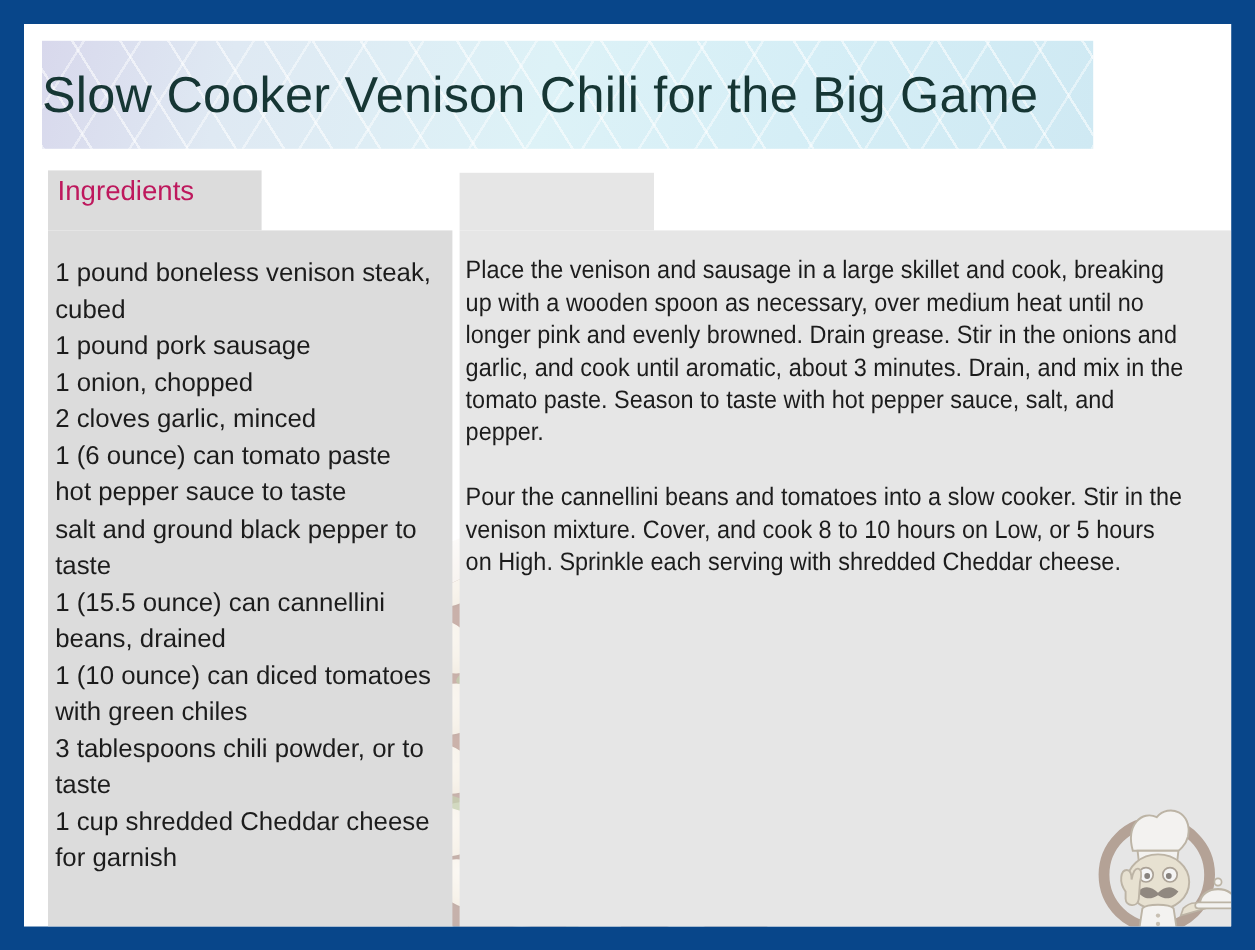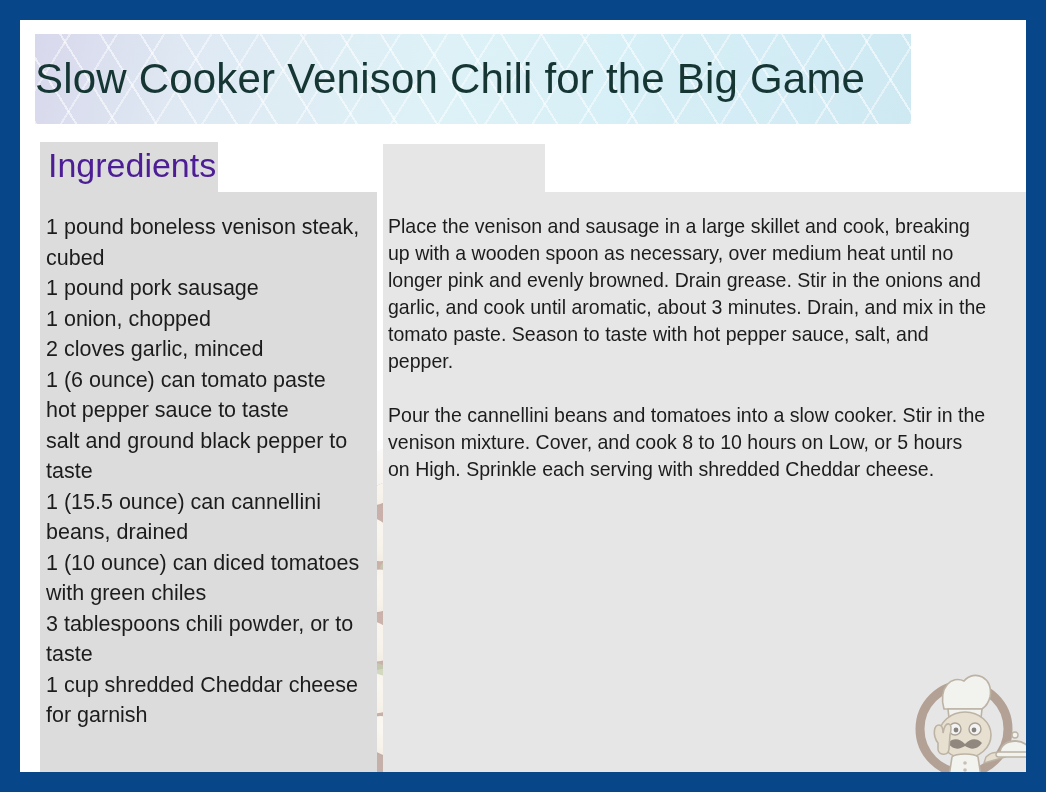--- a/index.html
+++ b/index.html
@@ -138,22 +138,22 @@
     top: 172px;
     width: 655px;
     height: 596px;
     background: #e6e6e6;
   }
 
   .heading-ingredients {
     position: absolute;
     left: 28px;
     top: 128px;
-    font-size: 34px;
-    color: #4c1d95;
+    font-size: 23px;
+    color: #be185d;
     line-height: 1;
     font-family: "Liberation Sans", sans-serif;
   }
   .heading-directions {
     position: absolute;
     left: 370px;
     top: 131px;
     font-size: 32px;
     color: #1c1c1c;
     line-height: 1;

